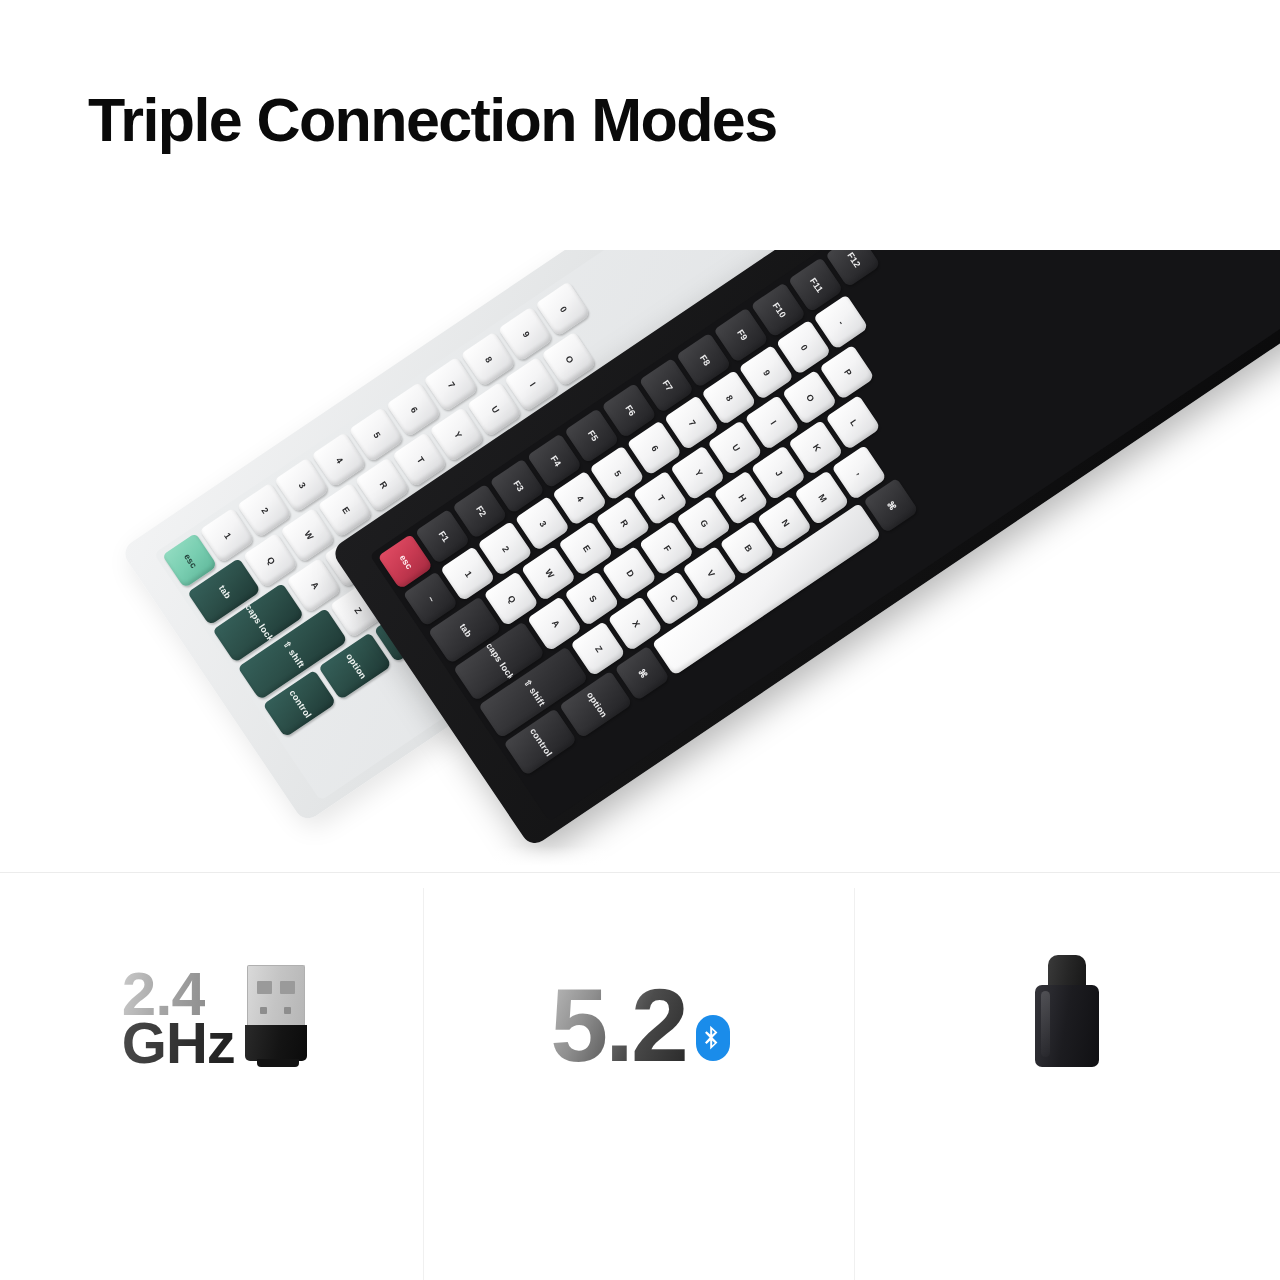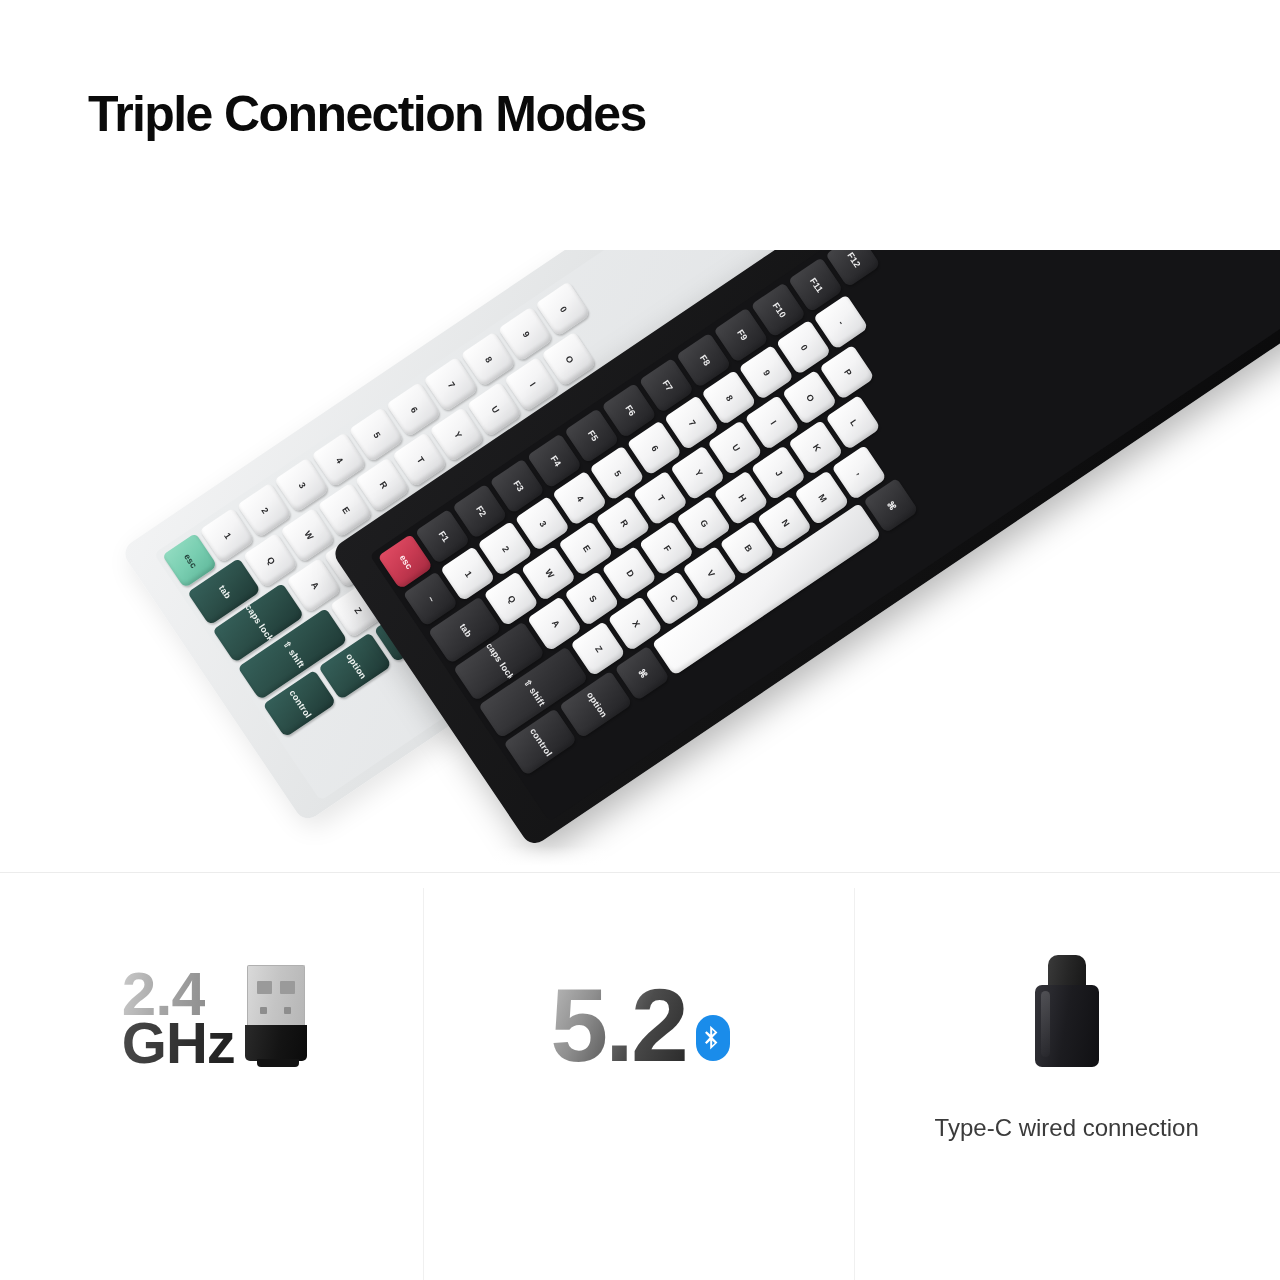--- a/index.html
+++ b/index.html
@@ -17,21 +17,21 @@
     width: 1280px;
     height: 1280px;
     background: #ffffff;
   }
 
   
   .headline {
     position: absolute;
     left: 88px;
     top: 88px;
-    font-size: 50px;
+    font-size: 61px;
     font-weight: 700;
     letter-spacing: -1.6px;
     color: #0a0a0a;
     line-height: 1.05;
     white-space: nowrap;
   }
 
   
   .hero {
     position: absolute;
@@ -729,17 +729,16 @@
     </div>
 
     <div class="panel panel-3">
       <div class="badge">
         <div class="typec">
           <div class="tip"></div>
           <div class="shell"></div>
           <div class="gloss"></div>
         </div>
       </div>
-      <div class="caption">Type-C wired connection</div>
     </div>
 
   </div>
 </div>
 
 </body></html>

